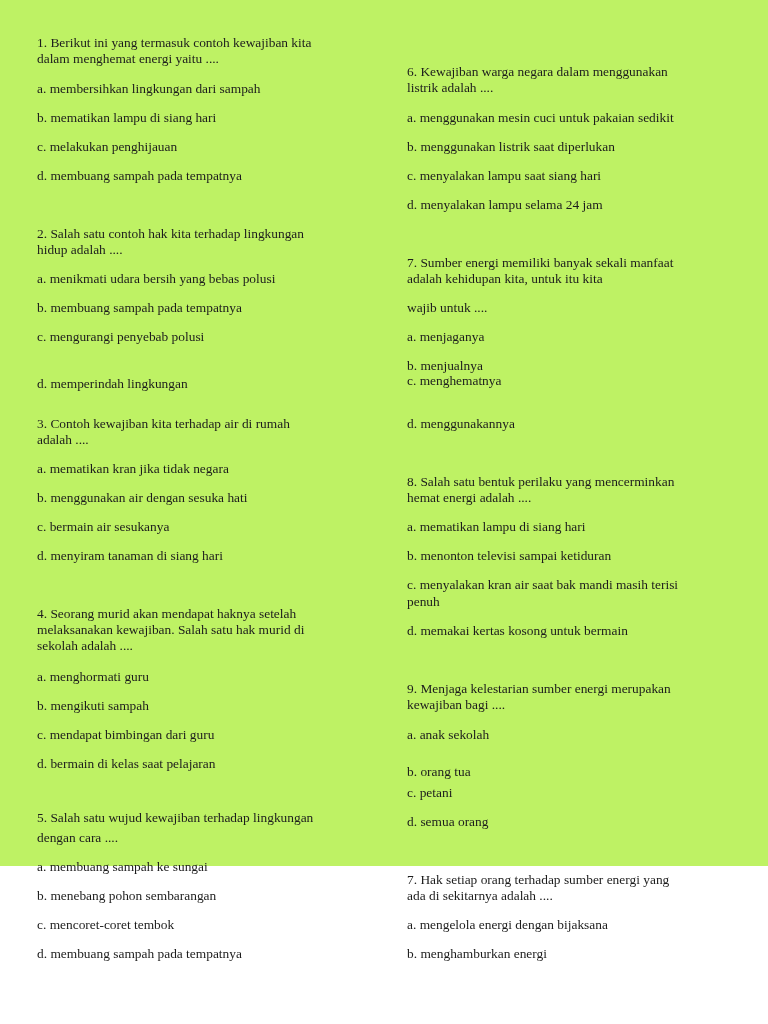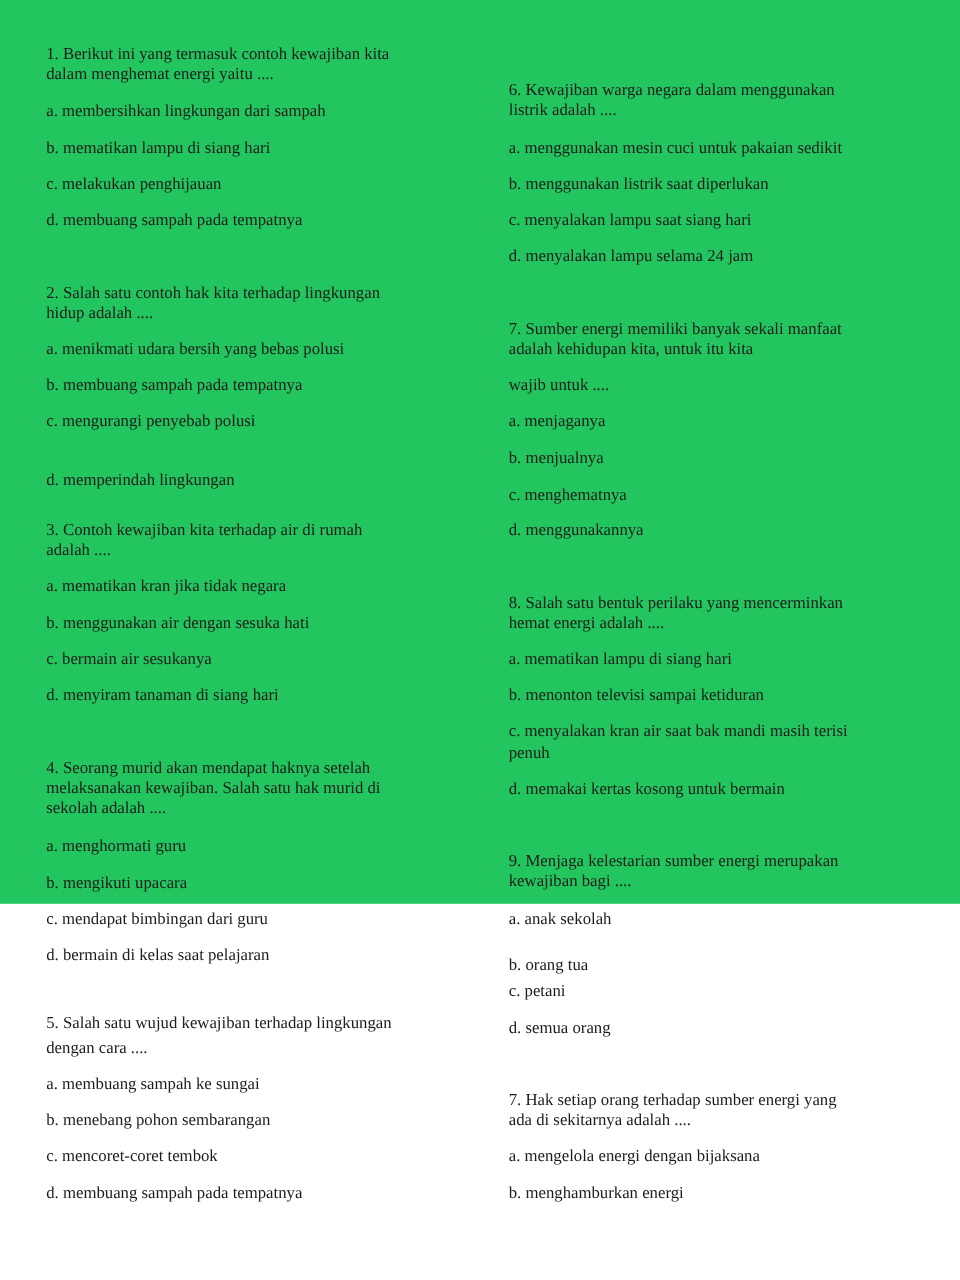--- a/index.html
+++ b/index.html
@@ -13,22 +13,22 @@
     position: relative;
     overflow: hidden;
     font-family: "Liberation Serif", "DejaVu Serif", serif;
     color: #1c1c1c;
     font-size: 13.4px;
     line-height: 16px;
   }
   .page {
     position: absolute;
     left: 0; top: 0;
-    width: 768px; height: 723px;
-    background: #22c55e;
+    width: 768px; height: 866px;
+    background: #bef264;
   }
   .line {
     position: absolute;
     white-space: nowrap;
   }
   .col-left { left: 37px; }
   .col-right { left: 407px; }
 </style>
 </head>
 <body>
@@ -60,21 +60,21 @@
     <div class="line col-left" style="top:490px">b. menggunakan air dengan sesuka hati</div>
     <div class="line col-left" style="top:519px">c. bermain air sesukanya</div>
     <div class="line col-left" style="top:548px">d. menyiram tanaman di siang hari</div>
   </div>
 
   <div>
     <div class="line col-left" style="top:606px">4. Seorang murid akan mendapat haknya setelah</div>
     <div class="line col-left" style="top:622px">melaksanakan kewajiban. Salah satu hak murid di</div>
     <div class="line col-left" style="top:638px">sekolah adalah ....</div>
     <div class="line col-left" style="top:669px">a. menghormati guru</div>
-    <div class="line col-left" style="top:698px">b. mengikuti upacara</div>
+    <div class="line col-left" style="top:698px">b. mengikuti sampah</div>
     <div class="line col-left" style="top:727px">c. mendapat bimbingan dari guru</div>
     <div class="line col-left" style="top:756px">d. bermain di kelas saat pelajaran</div>
   </div>
 
   <div>
     <div class="line col-left" style="top:810px">5. Salah satu wujud kewajiban terhadap lingkungan</div>
     <div class="line col-left" style="top:830px">dengan cara ....</div>
     <div class="line col-left" style="top:859px">a. membuang sampah ke sungai</div>
     <div class="line col-left" style="top:888px">b. menebang pohon sembarangan</div>
     <div class="line col-left" style="top:917px">c. mencoret-coret tembok</div>
@@ -89,21 +89,21 @@
     <div class="line col-right" style="top:168px">c. menyalakan lampu saat siang hari</div>
     <div class="line col-right" style="top:197px">d. menyalakan lampu selama 24 jam</div>
   </div>
 
   <div>
     <div class="line col-right" style="top:255px">7. Sumber energi memiliki banyak sekali manfaat</div>
     <div class="line col-right" style="top:271px">adalah kehidupan kita, untuk itu kita</div>
     <div class="line col-right" style="top:300px">wajib untuk ....</div>
     <div class="line col-right" style="top:329px">a. menjaganya</div>
     <div class="line col-right" style="top:358px">b. menjualnya</div>
-    <div class="line col-right" style="top:388px">c. menghematnya</div>
+    <div class="line col-right" style="top:373px">c. menghematnya</div>
     <div class="line col-right" style="top:416px">d. menggunakannya</div>
   </div>
 
   <div>
     <div class="line col-right" style="top:474px">8. Salah satu bentuk perilaku yang mencerminkan</div>
     <div class="line col-right" style="top:490px">hemat energi adalah ....</div>
     <div class="line col-right" style="top:519px">a. mematikan lampu di siang hari</div>
     <div class="line col-right" style="top:548px">b. menonton televisi sampai ketiduran</div>
     <div class="line col-right" style="top:577px">c. menyalakan kran air saat bak mandi masih terisi</div>
     <div class="line col-right" style="top:594px">penuh</div>

